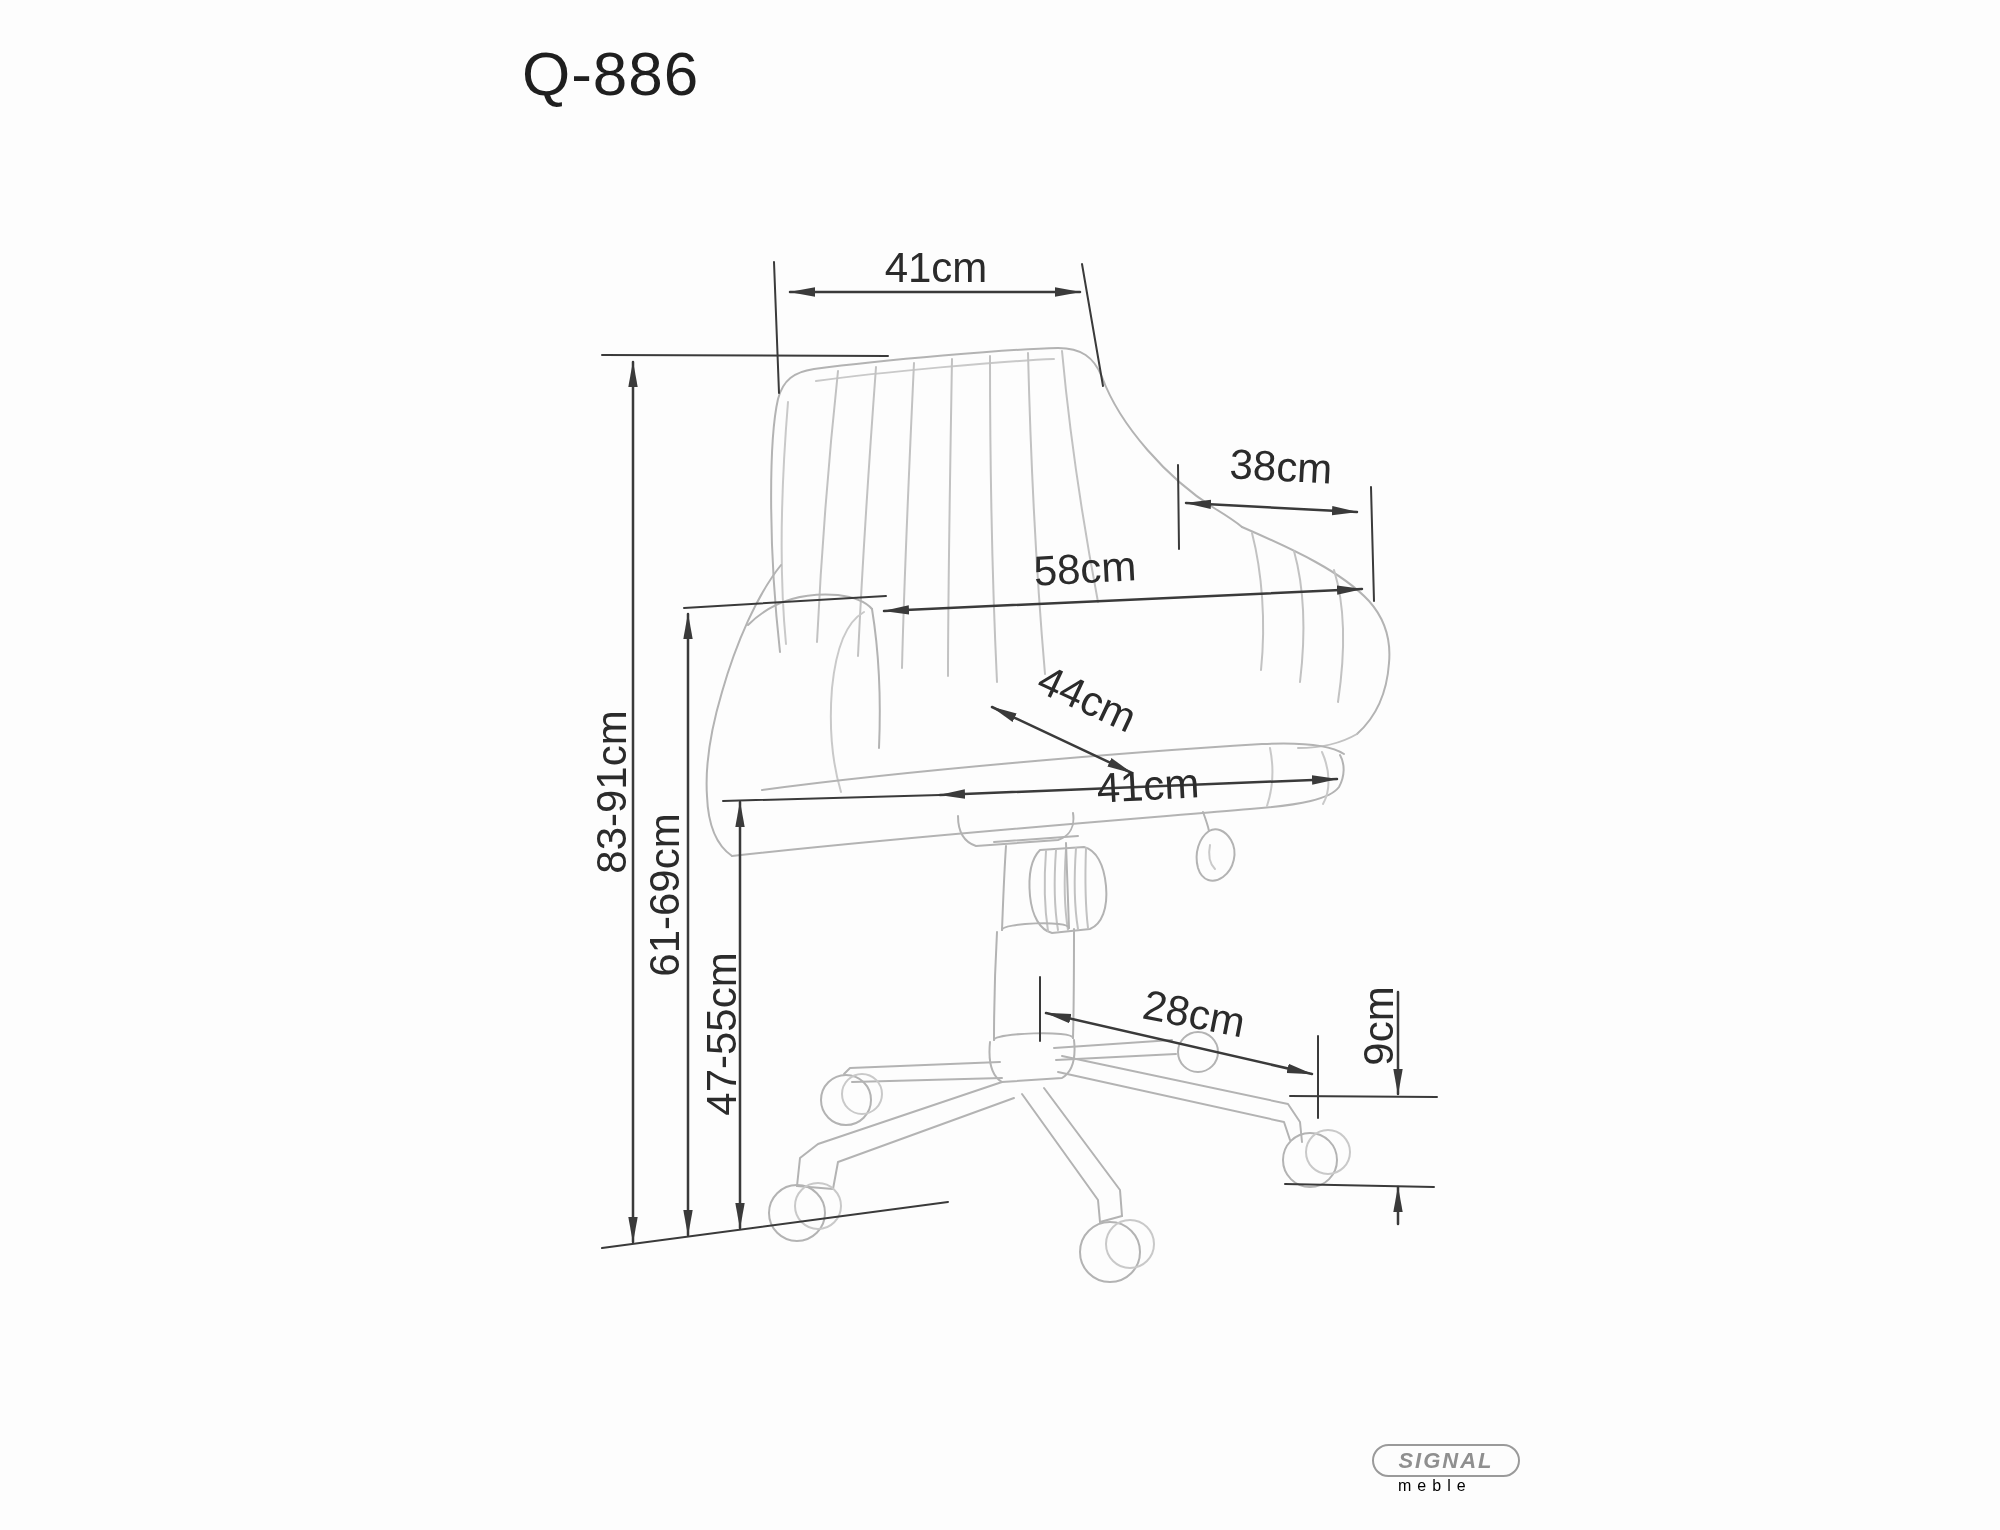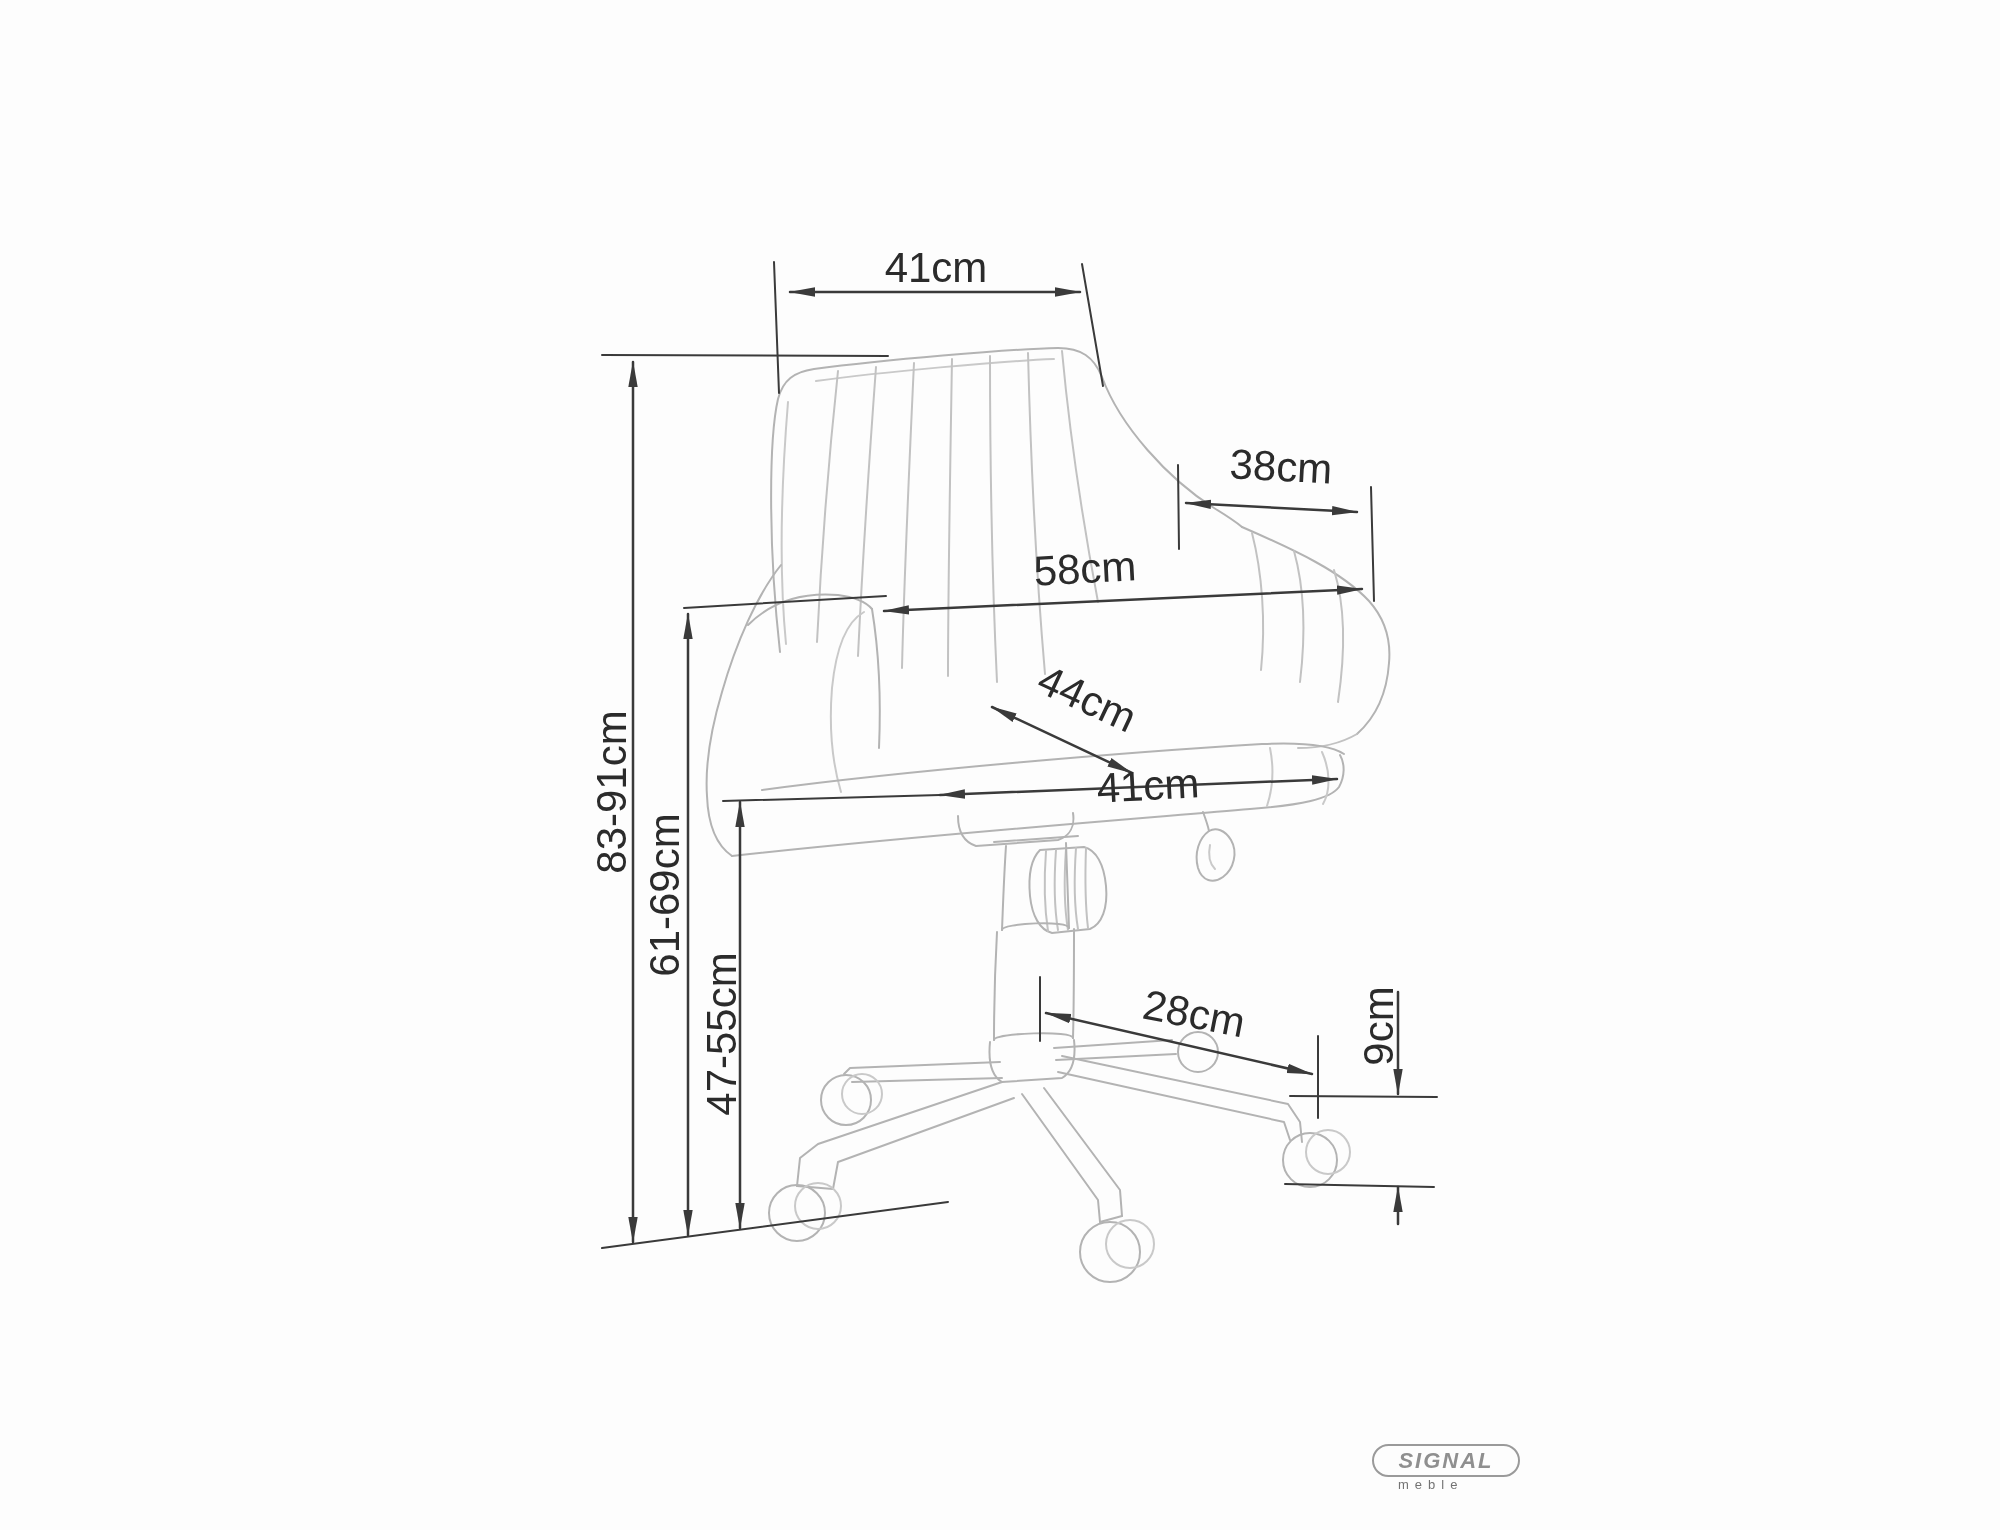--- a/index.html
+++ b/index.html
@@ -33,28 +33,29 @@
     border:2.5px solid #9a9a9a;border-radius:999px;
     display:flex;align-items:center;justify-content:center;
     box-sizing:border-box;
   }
   .logo-text{
     font-size:22px;font-weight:bold;font-style:italic;
     color:#8f8f8f;letter-spacing:2px;line-height:1;
   }
   .logo-sub{
     position:absolute;left:1398px;top:1478px;
-    font-size:13px;color:#737373;letter-spacing:6px;line-height:1;
+    font-size:16px;color:#000000;letter-spacing:6px;line-height:1;
   }
 </style>
 </head>
 <body>
 
 <div id="stage">
 
+  <div class="model-title">Q-886</div>
 
   <svg id="drawing" viewBox="0 0 2000 1530" xmlns="http://www.w3.org/2000/svg">
     <defs>
       <marker id="arr" viewBox="0 0 26 11" refX="25" refY="5.5" markerWidth="26" markerHeight="11" orient="auto-start-reverse" markerUnits="userSpaceOnUse">
         <path d="M26,5.5 L0,0.8 L0,10.2 Z" fill="#3a3a3a"></path>
       </marker>
     </defs>
 
     <g fill="none" stroke="#b3b3b3" stroke-width="2" stroke-linecap="round" stroke-linejoin="round">
 

